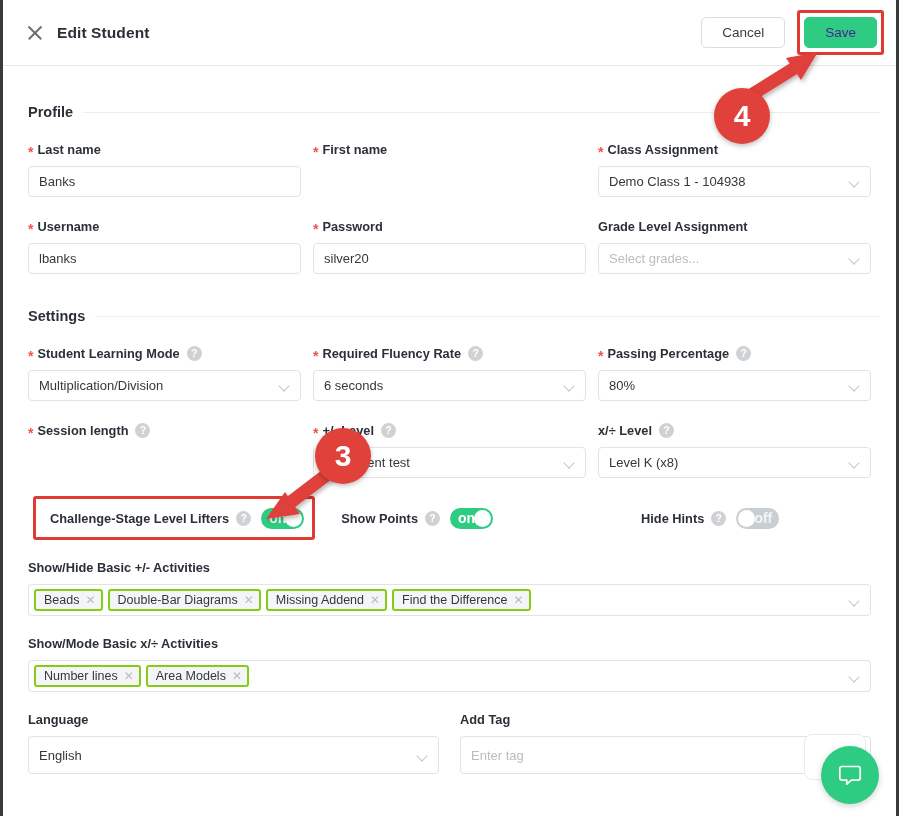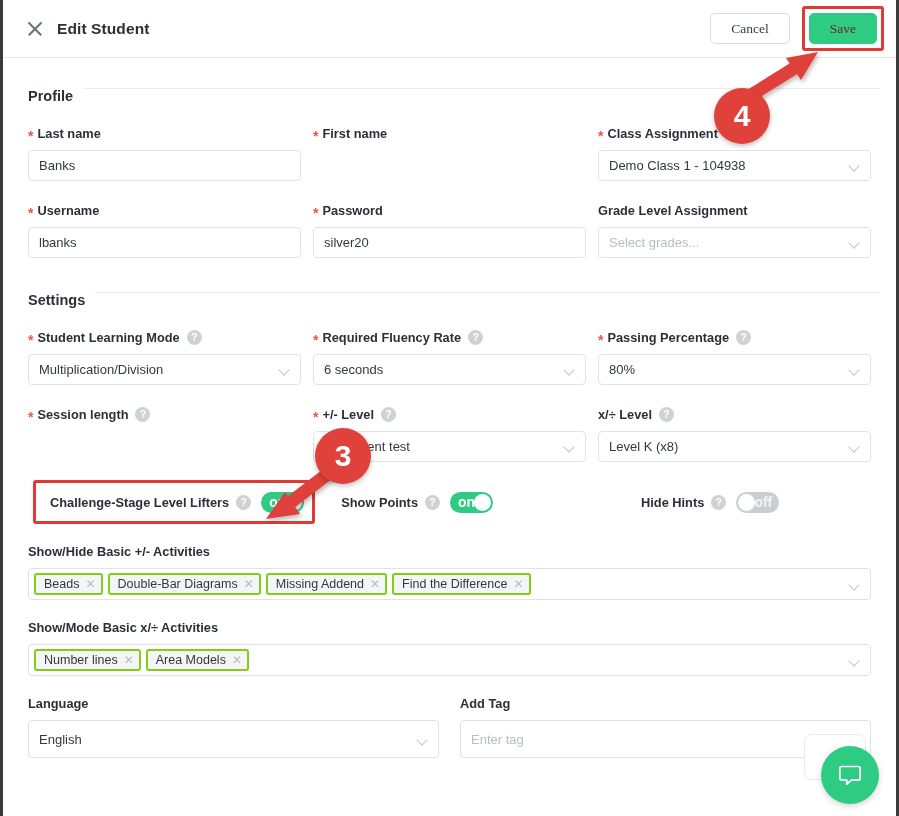--- a/index.html
+++ b/index.html
@@ -18,21 +18,21 @@
     position: relative;
     width: 899px; height: 816px;
     background: #fff;
     border-left: 3px solid #3a3a3a;
     border-right: 3px solid #3a3a3a;
     overflow: hidden;
   }
 
   
   .header {
-    height: 58px;
+    height: 66px;
     display: flex;
     align-items: center;
     padding: 0 12px 0 22px;
     border-bottom: 1px solid #e8e8e8;
     background: #fff;
   }
   .close-icon {
     width: 20px; height: 20px;
     position: relative;
     cursor: pointer;
@@ -54,55 +54,55 @@
     color: #2b3038;
     letter-spacing: .1px;
   }
   .header-actions {
     margin-left: auto;
     display: flex;
     align-items: center;
     gap: 12px;
   }
   .btn {
-    font-family: Liberation Serif, serif;
+    font-family: Liberation Sans, sans-serif;
     font-size: 13.5px;
     border-radius: 5px;
     padding: 8px 20px;
     cursor: pointer;
     line-height: 1;
   }
   .btn-cancel {
     background: #fff;
     border: 1px solid #d9dde1;
     color: #3a4047;
   }
   .btn-save {
     background: #2ecc82;
     border: 1px solid #2ecc82;
-    color: #7f1d1d;
+    color: #4c1d95;
     font-weight: normal;
   }
   .save-wrap {
     border: 3px solid #e03a34;
     border-radius: 3px;
     padding: 4px;
     display: inline-flex;
     background: #fff;
   }
 
   
   .body {
     padding: 26px 16px 0 16px;
   }
   .section-head {
     display: flex;
-    align-items: flex-start;
+    align-items: center;
     gap: 10px;
-    margin: 4px 0 22px 9px;
+    margin: 12px 0 22px 9px;
   }
   .section-head .title {
     font-size: 14.5px;
     font-weight: bold;
     color: #2b3038;
     white-space: nowrap;
   }
   .section-head .rule {
     flex: 1;
     height: 1px;

